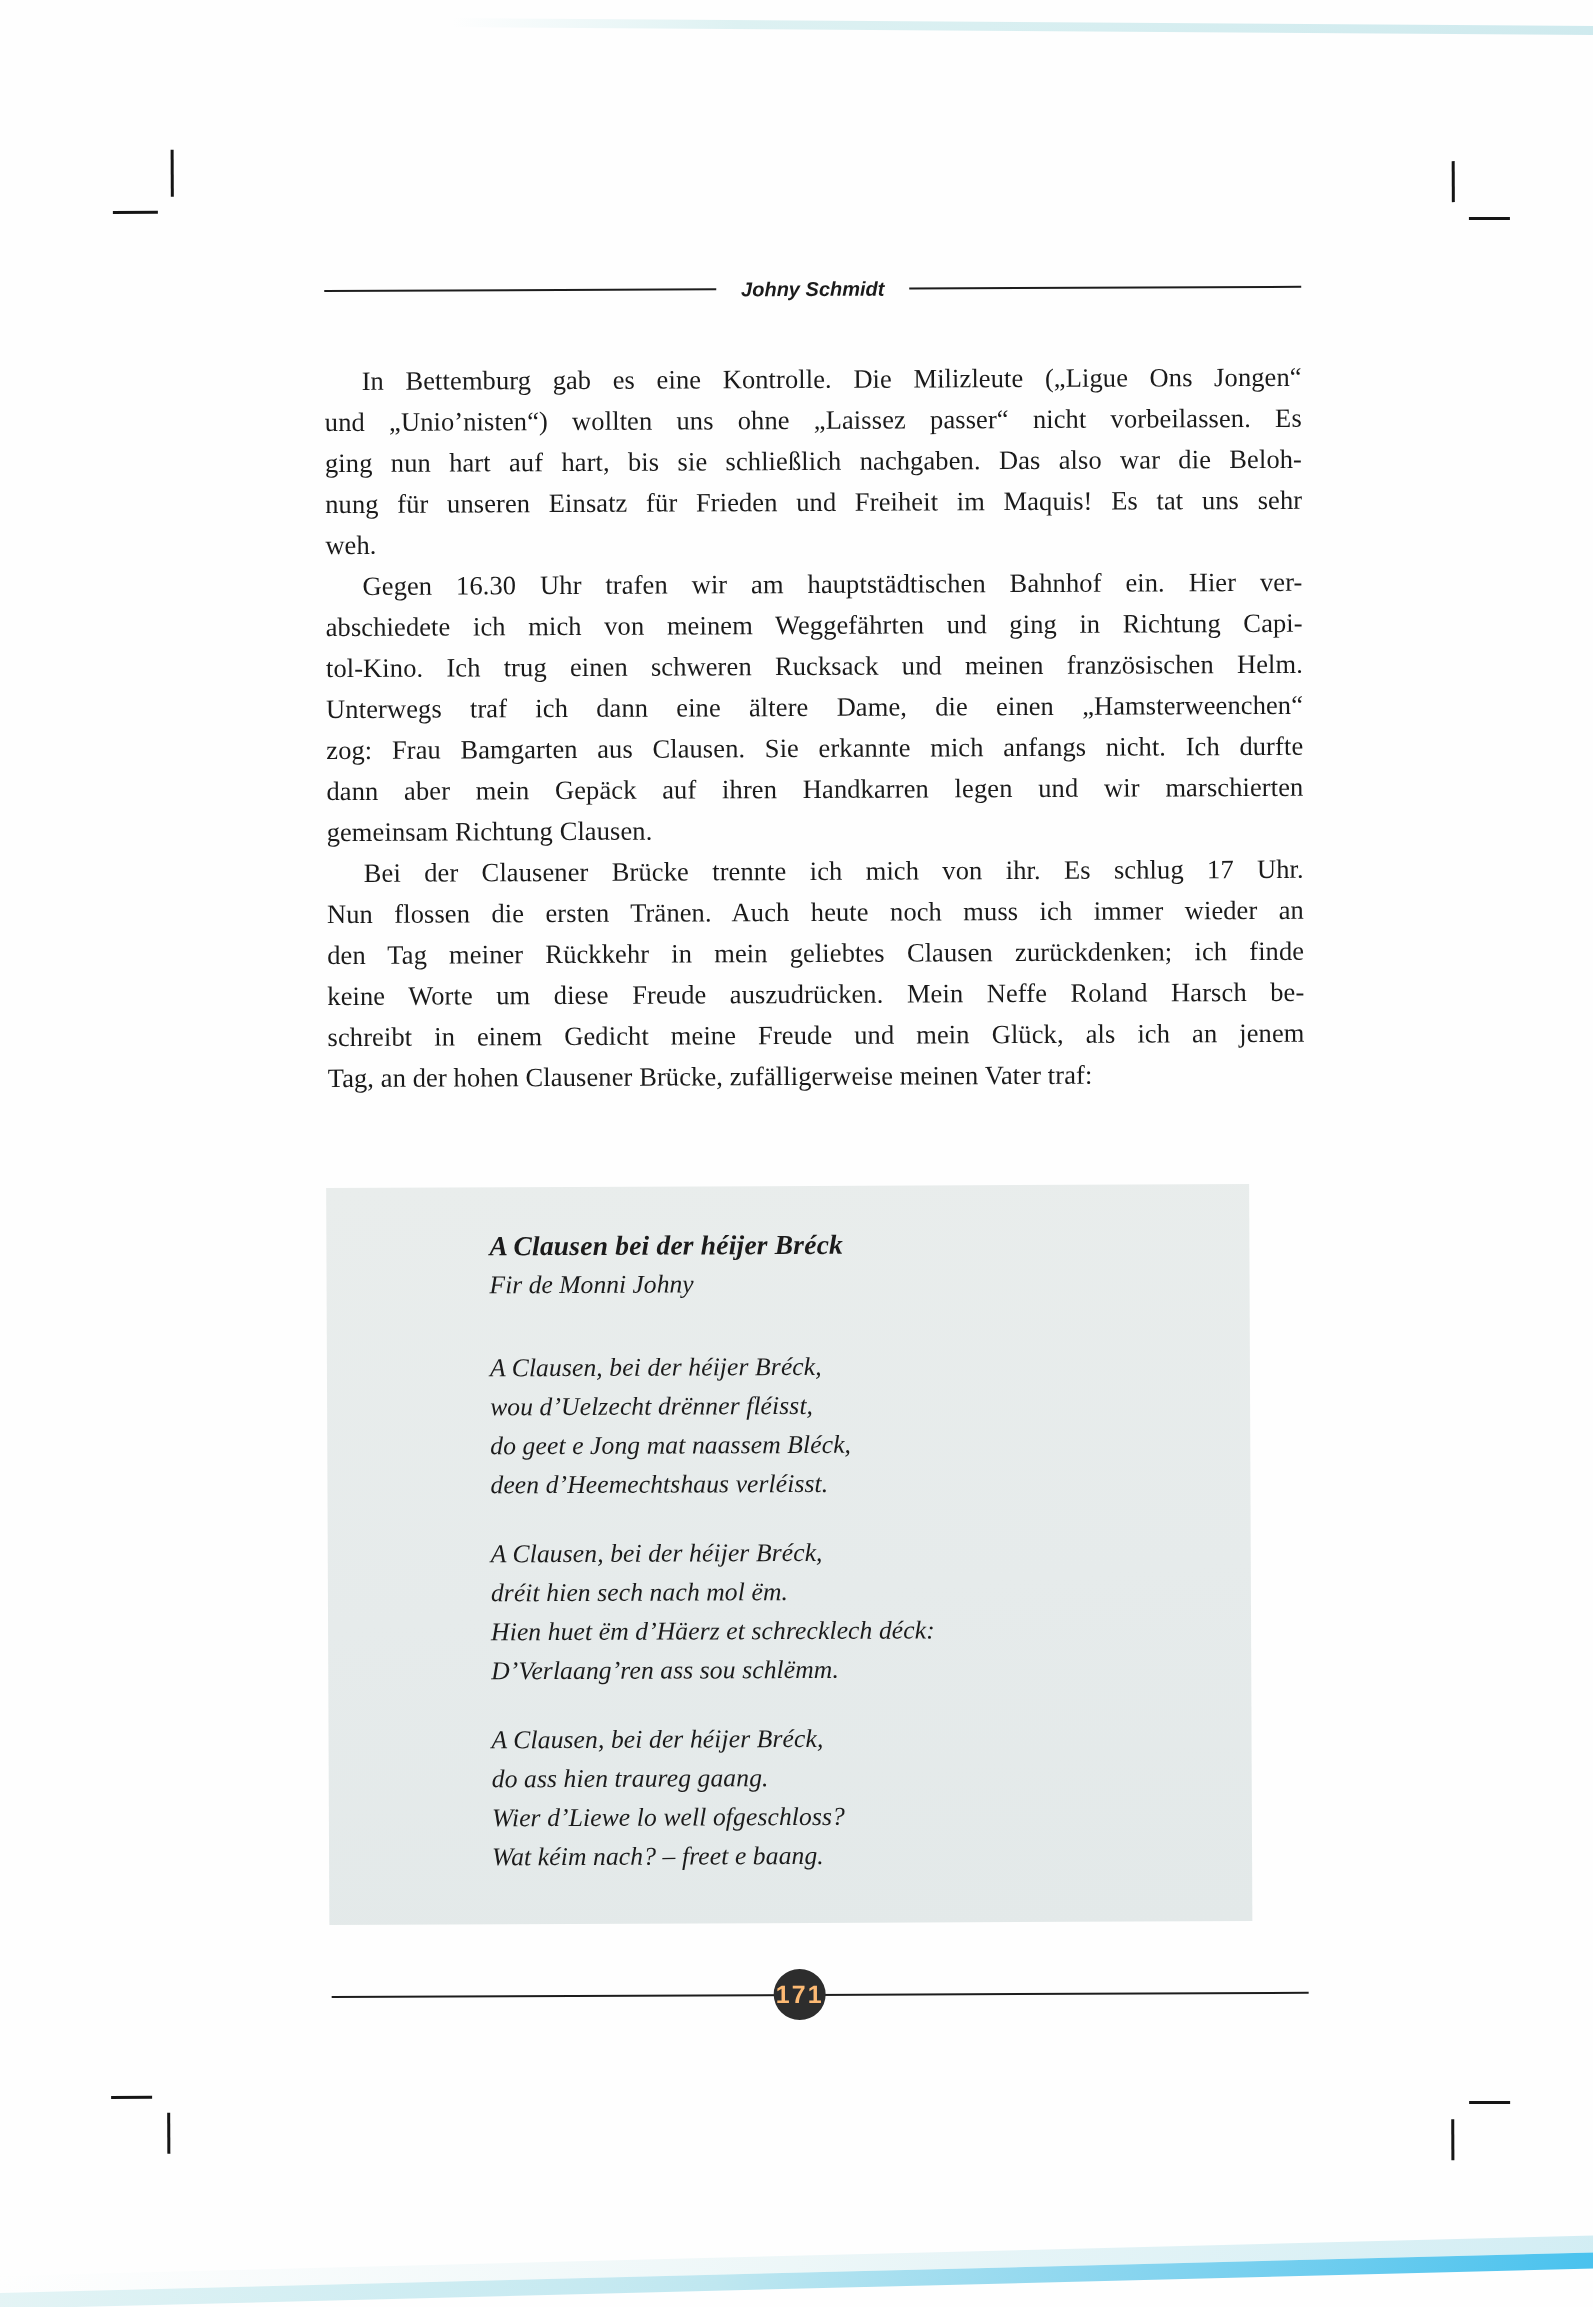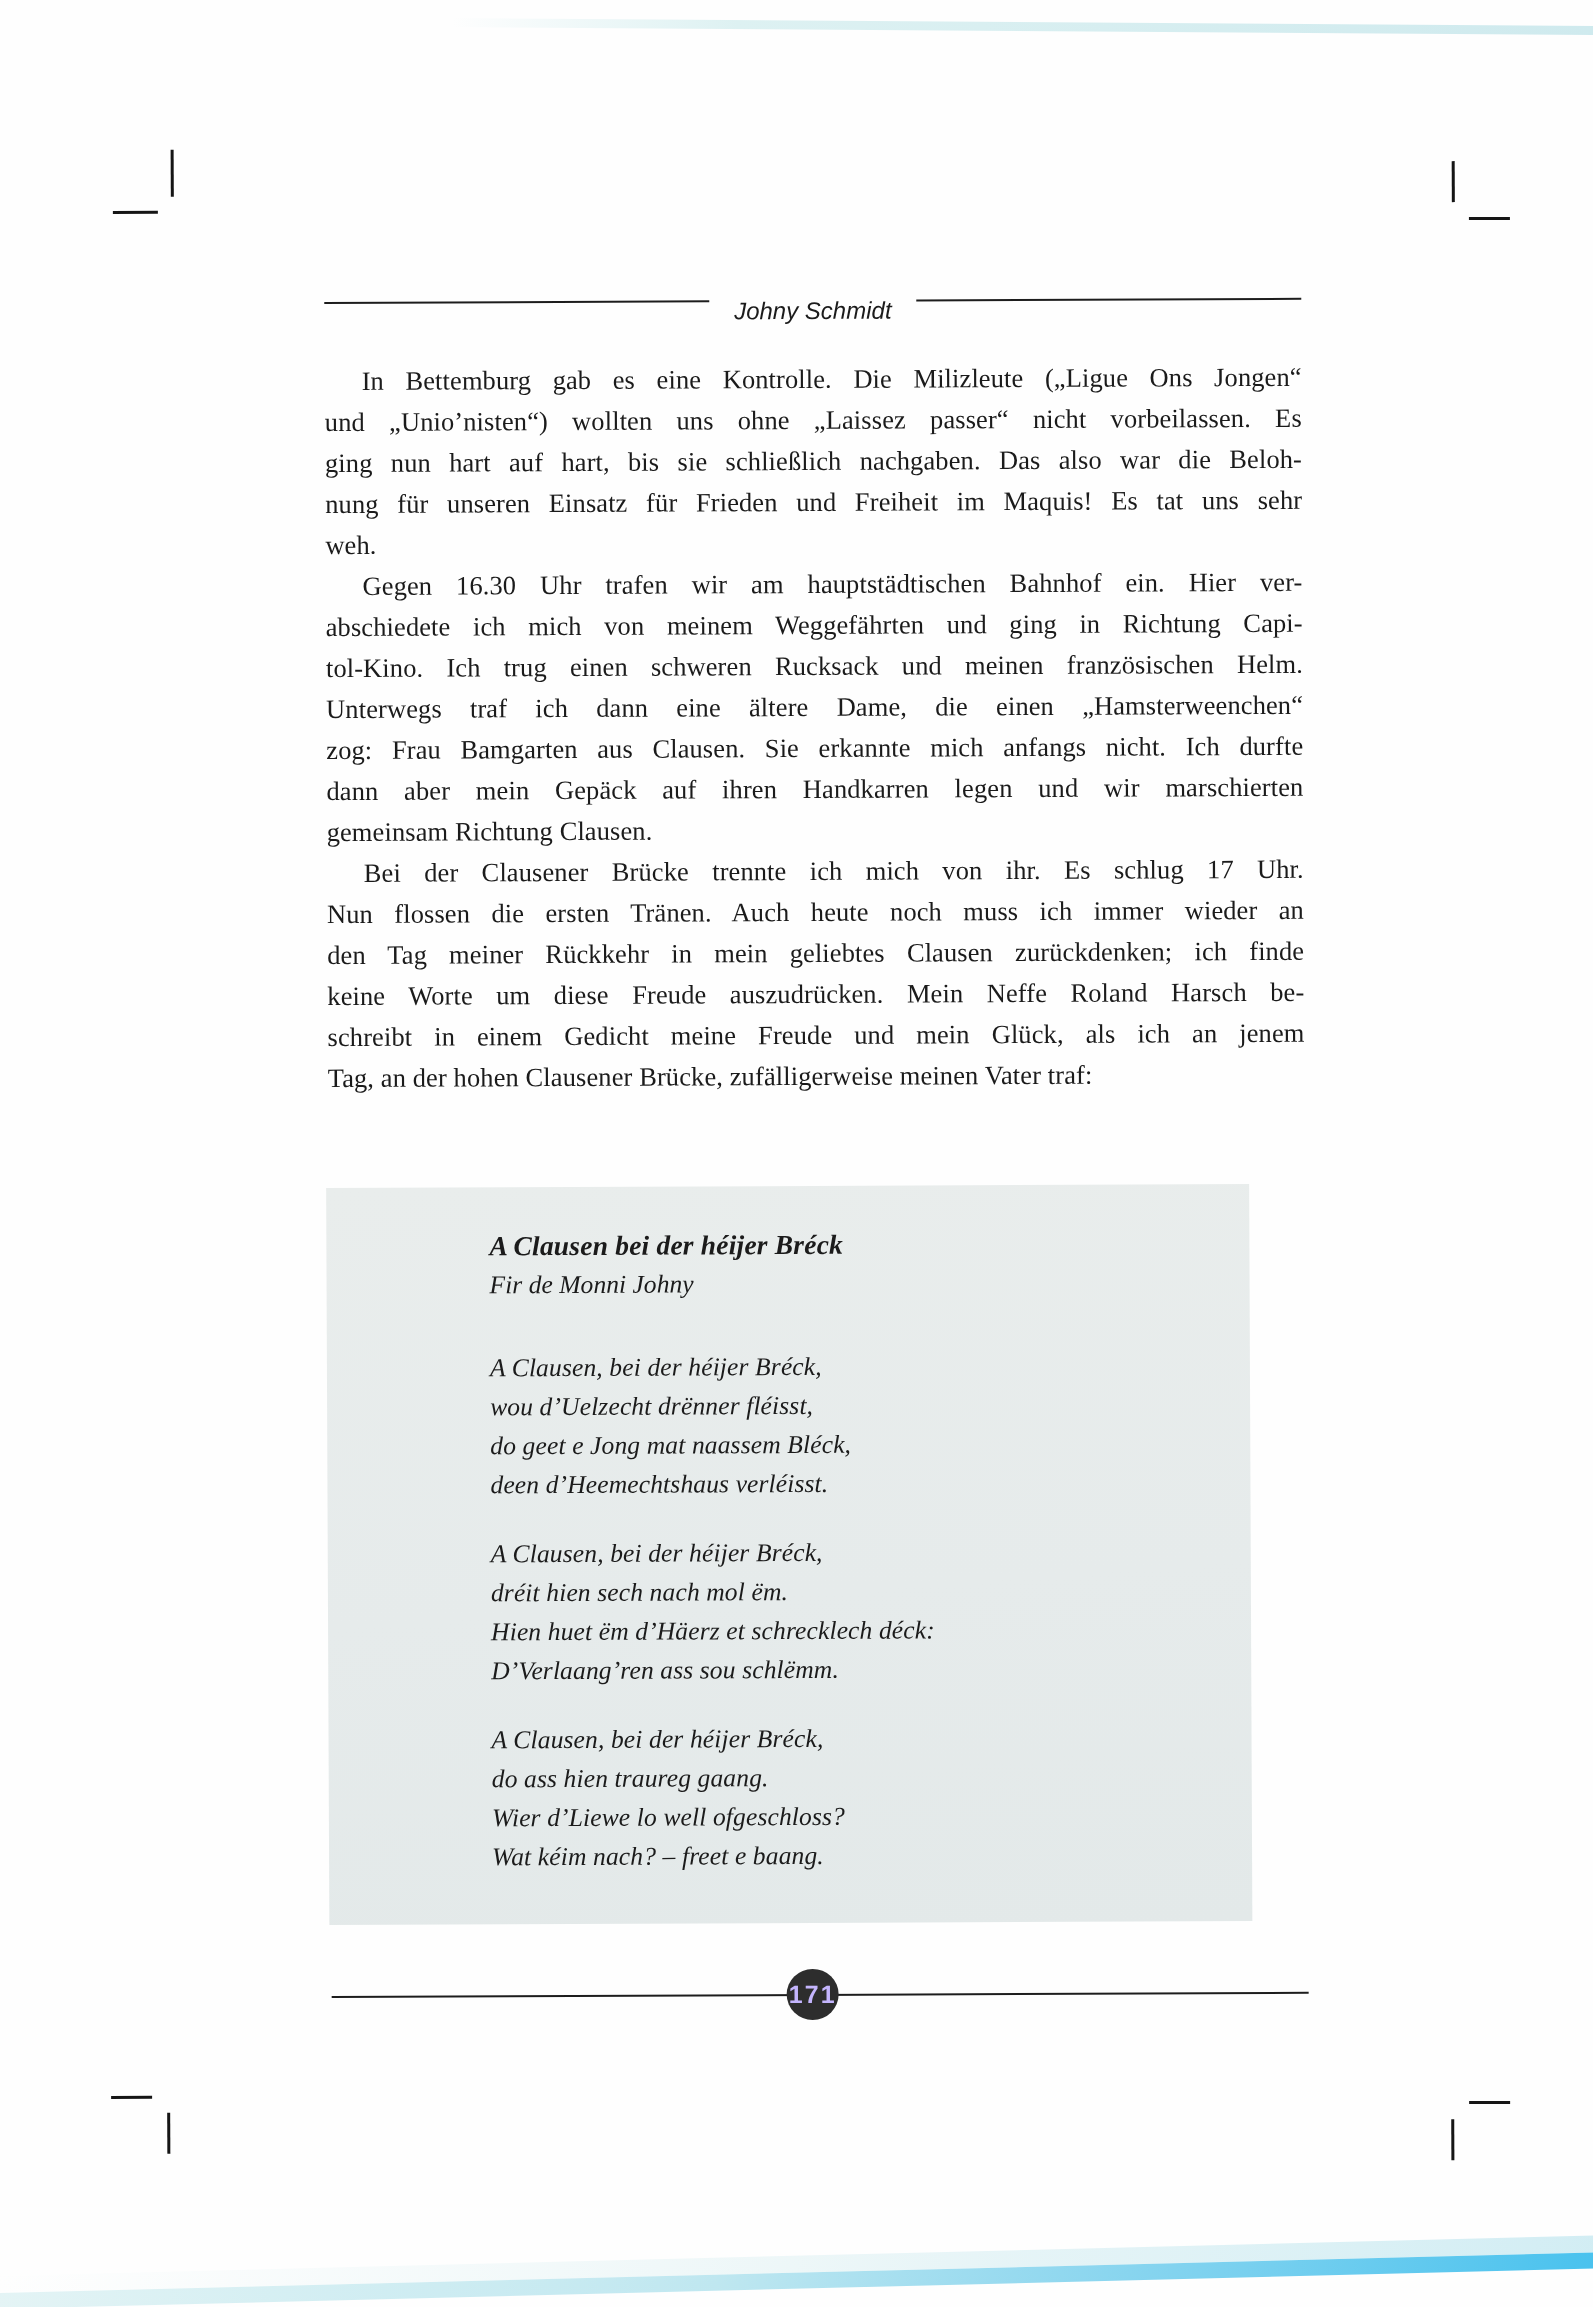--- a/index.html
+++ b/index.html
@@ -15,22 +15,22 @@
     transform-origin:50% 50%;
   }
   
   .runhead{
     position:absolute;left:328px;top:279px;width:977px;
     display:flex;align-items:center;gap:22px;
   }
   .runhead .rule{flex:1;height:0;border-top:2.6px solid #1d1d1d;}
   .runhead .author{
     font-family:"Liberation Sans", sans-serif;
-    font-style:italic;font-weight:400;font-size:24px;line-height:1;
-    white-space:nowrap;padding:0 2.6px;margin-top:20px;
+    font-style:italic;font-weight:700;font-size:20px;line-height:1;
+    white-space:nowrap;padding:0 2.6px;
   }
   
   .bodytext{
     position:absolute;left:328px;top:359px;width:977px;
     font-size:26.5px;line-height:41px;letter-spacing:0.1px;
   }
   .bodyline{text-align:justify;text-align-last:justify;}
   .bodyline.lastline{text-align-last:left;}
   .bodyline.indent{text-indent:37px;}
   
@@ -51,24 +51,24 @@
   .poemline{font-size:25.6px;line-height:39px;letter-spacing:0.1px;}
   
   .folio{
     position:absolute;left:328px;top:1969px;width:977px;height:51px;
   }
   .folio .rule{
     position:absolute;left:0;right:0;top:25px;height:0;
     border-top:2.6px solid #1d1d1d;
   }
   .folio .pagenum{
-    position:absolute;left:455px;top:0;width:52px;height:51px;
+    position:absolute;left:442px;top:0;width:52px;height:51px;
     background:#2d2d2d;border-radius:50%;
     display:flex;align-items:center;justify-content:center;
-    color:#c4b5fd;font-family:"Liberation Sans", sans-serif;
+    color:#fdba74;font-family:"Liberation Sans", sans-serif;
     font-size:25px;font-weight:600;letter-spacing:2px;
   }
   
   .crop{position:absolute;background:#151515;}
   .crop.v{width:2.6px;}
   .crop.h{height:2.6px;}
   
   .band-top{
     position:absolute;left:452px;top:17.7px;width:1142px;height:9.2px;
     background:linear-gradient(to right, rgba(214,239,241,0) 0%, #ddf1f2 25%, #cfeaee 100%);

